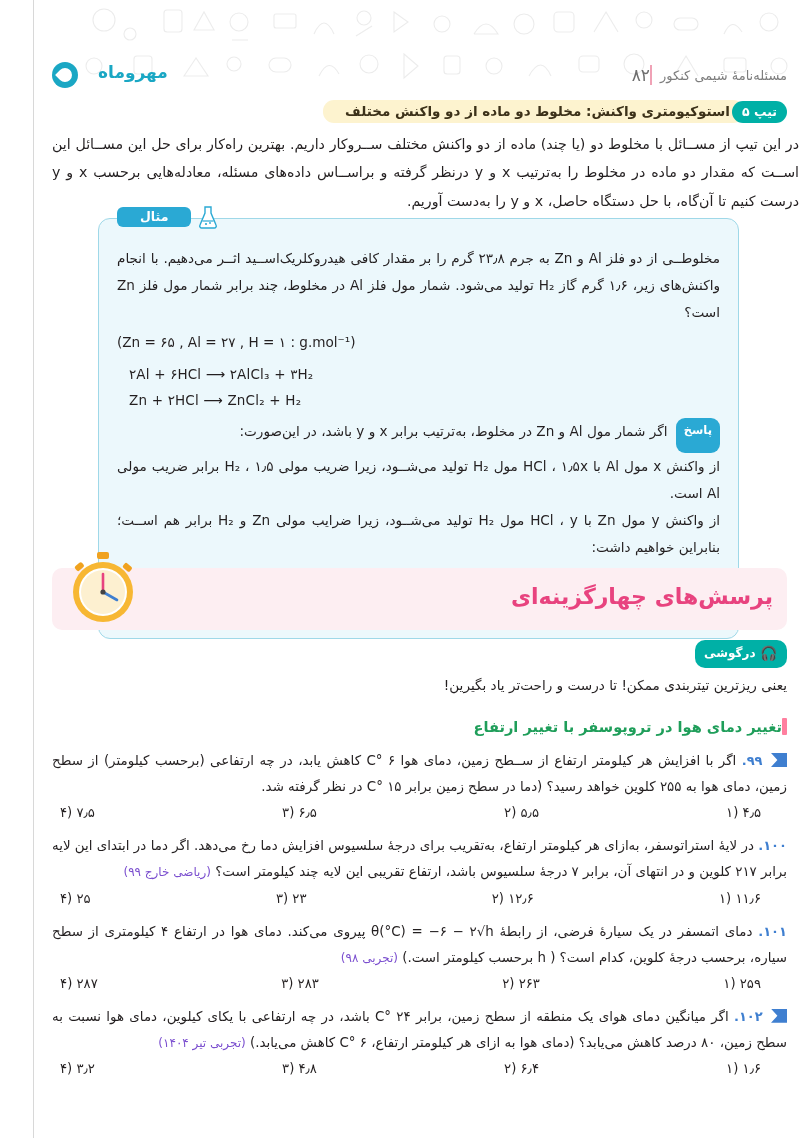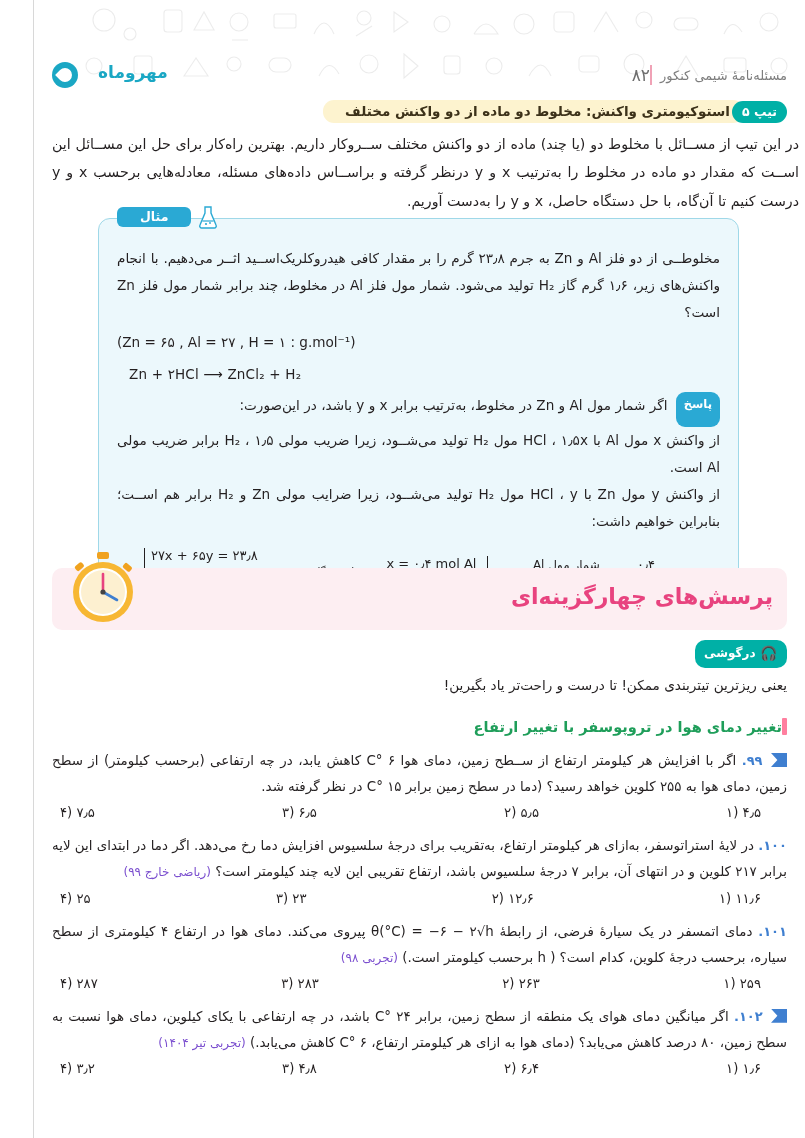--- a/index.html
+++ b/index.html
@@ -245,20 +245,21 @@
           <circle cx="13" cy="18" r="0.9" fill="#2aa9d4"></circle>
         </svg>
       </span>
       <span class="lbl">مثال</span>
     </div>
 
     <div class="ex-text">مخلوطــی از دو فلز Al و Zn به جرم ۲۳٫۸ گرم را بر مقدار کافی هیدروکلریک‌اســید اثــر می‌دهیم. با انجام واکنش‌های زیر، ۱٫۶ گرم گاز H₂ تولید می‌شود. شمار مول فلز Al در مخلوط، چند برابر شمار مول فلز Zn است؟</div>
     <div class="ex-text" style="text-align:left; direction:ltr; margin-top:2px;">(Zn = ۶۵ , Al = ۲۷ , H = ۱ : g.mol⁻¹)</div>
 
     <div class="eq-block">
+      <div class="eq-line">۲Al + ۶HCl ⟶ ۲AlCl₃ + ۳H₂</div>
       <div class="eq-line">Zn + ۲HCl ⟶ ZnCl₂ + H₂</div>
     </div>
 
     <div class="ex-text">
       <span class="ans-badge">پاسخ</span>
       <span>اگر شمار مول Al و Zn در مخلوط، به‌ترتیب برابر x و y باشد، در این‌صورت:</span>
     </div>
     <div class="ex-text">از واکنش x مول Al با HCl ، ۱٫۵x مول H₂ تولید می‌شــود، زیرا ضریب مولی H₂ ، ۱٫۵ برابر ضریب مولی Al است.</div>
     <div class="ex-text">از واکنش y مول Zn با HCl ، y مول H₂ تولید می‌شــود، زیرا ضرایب مولی Zn و H₂ برابر هم اســت؛ بنابراین خواهیم داشت:</div>
 

